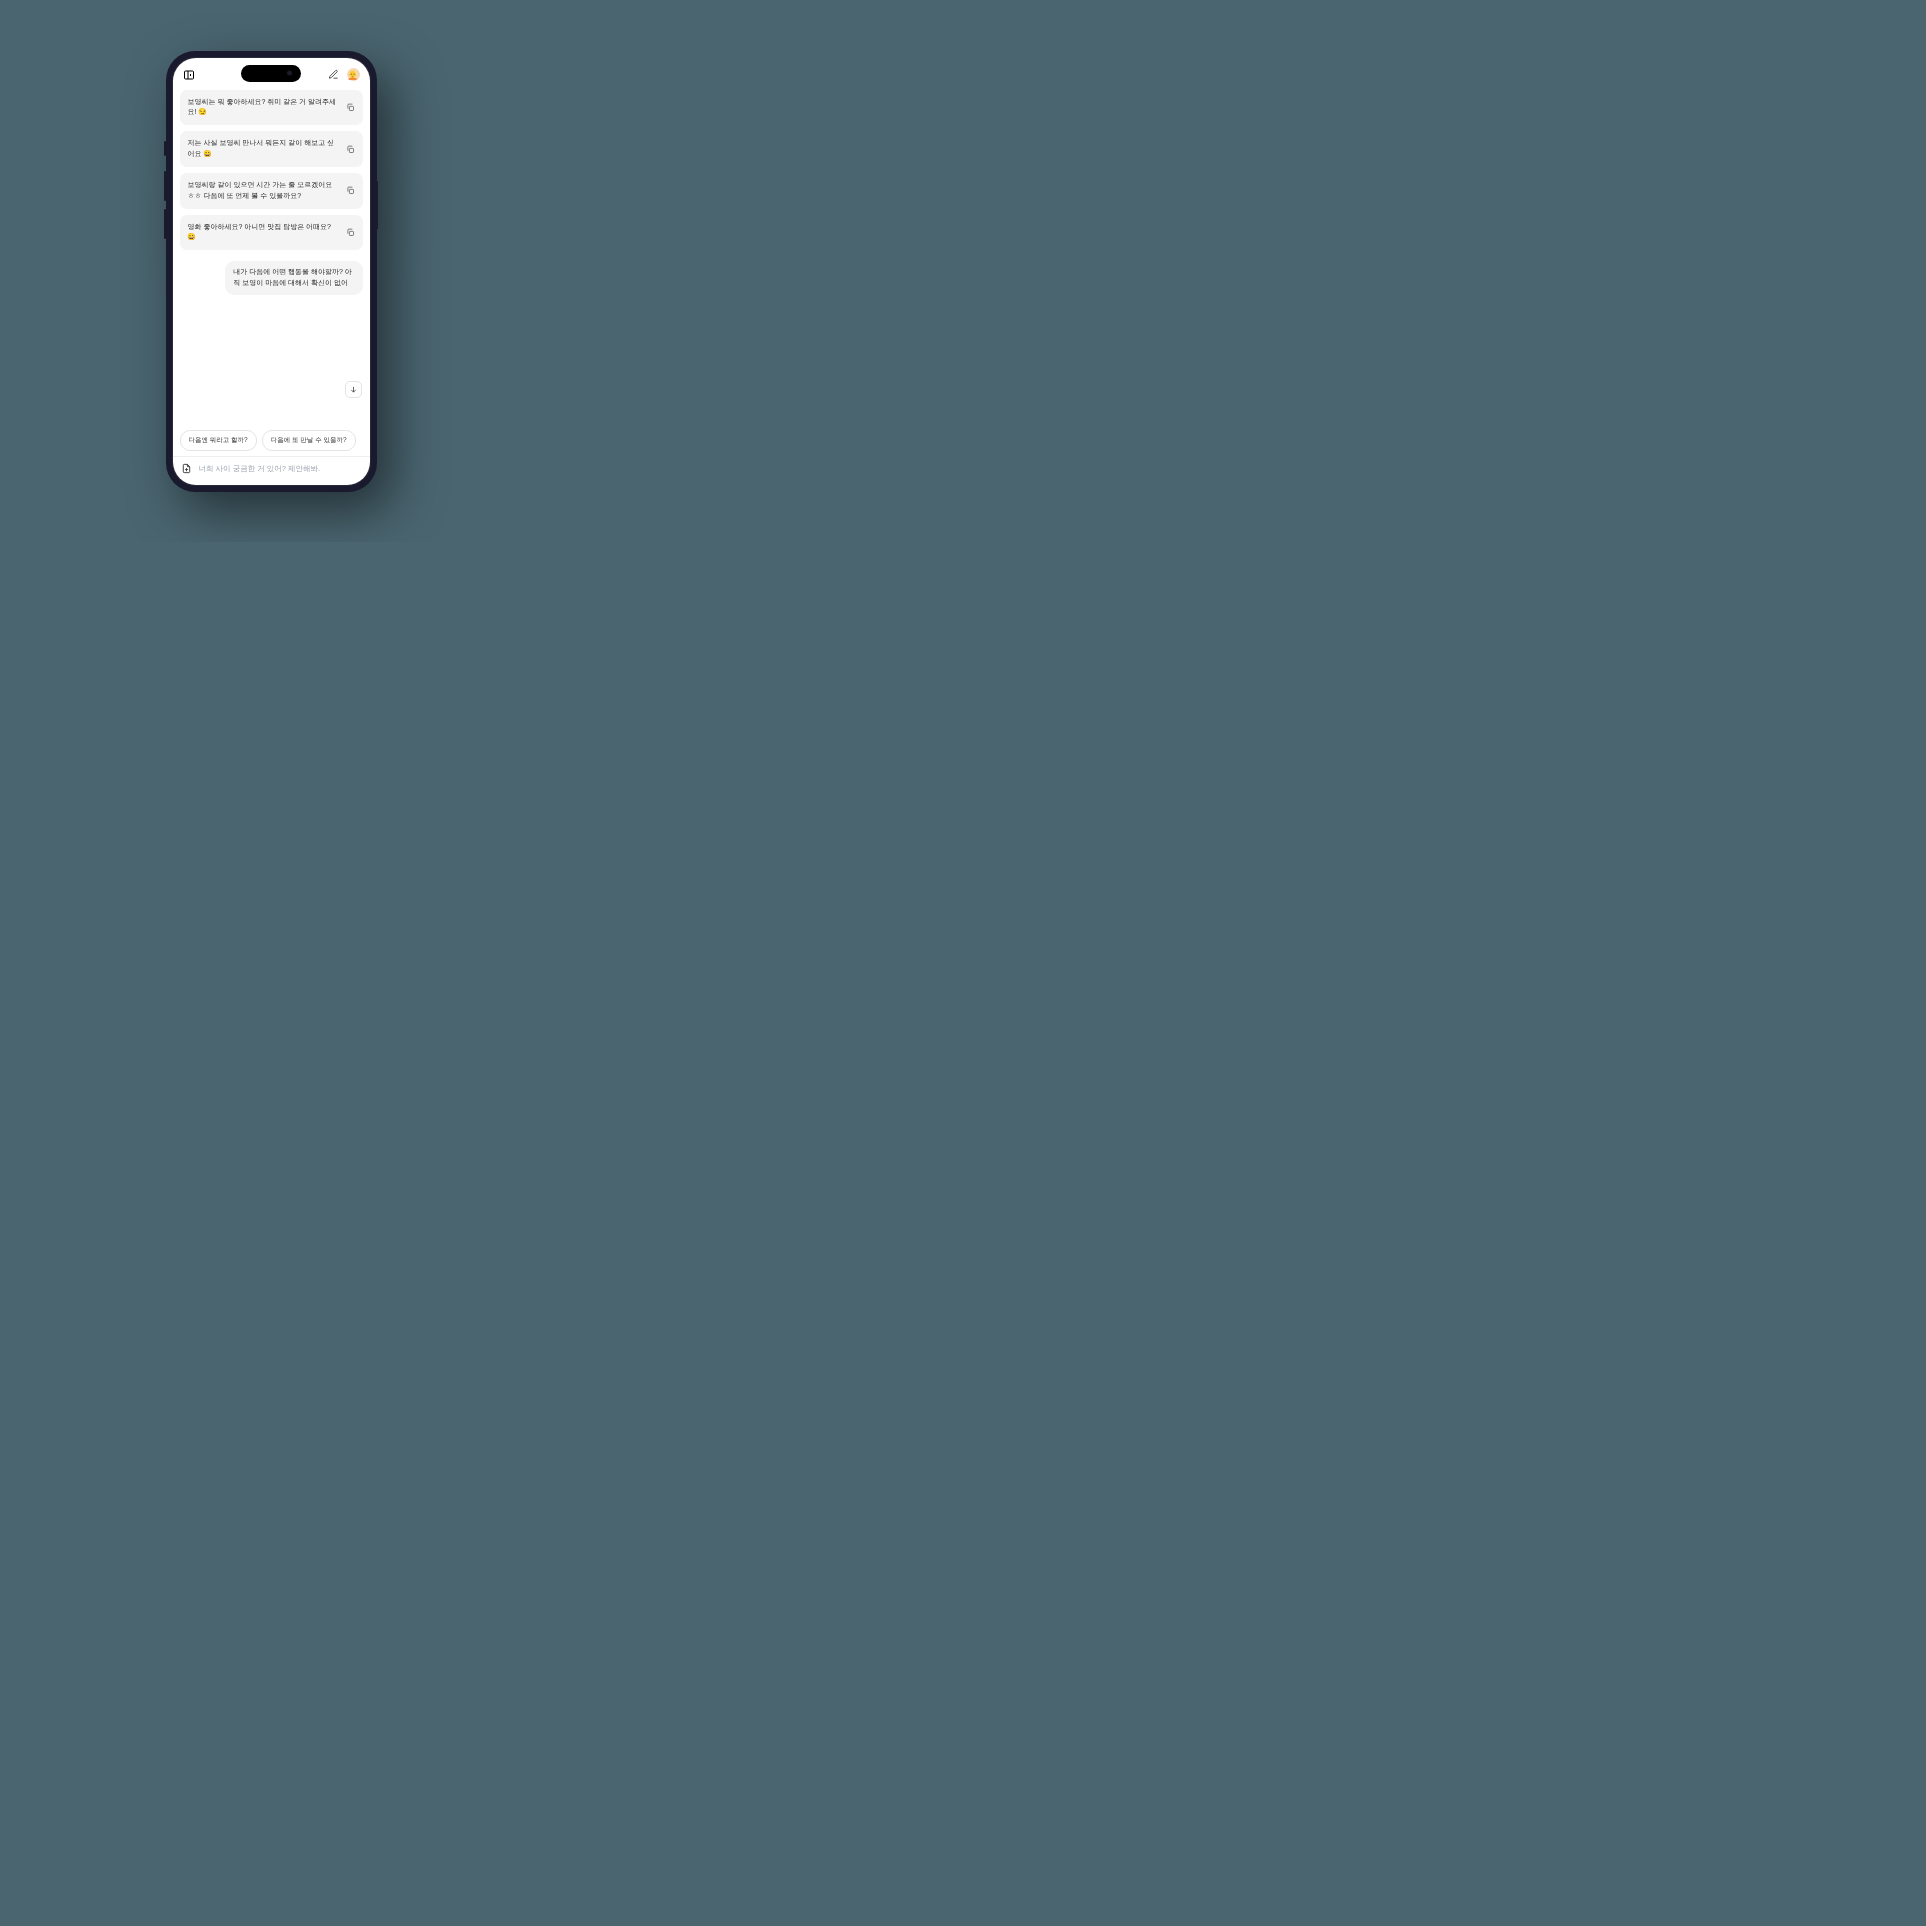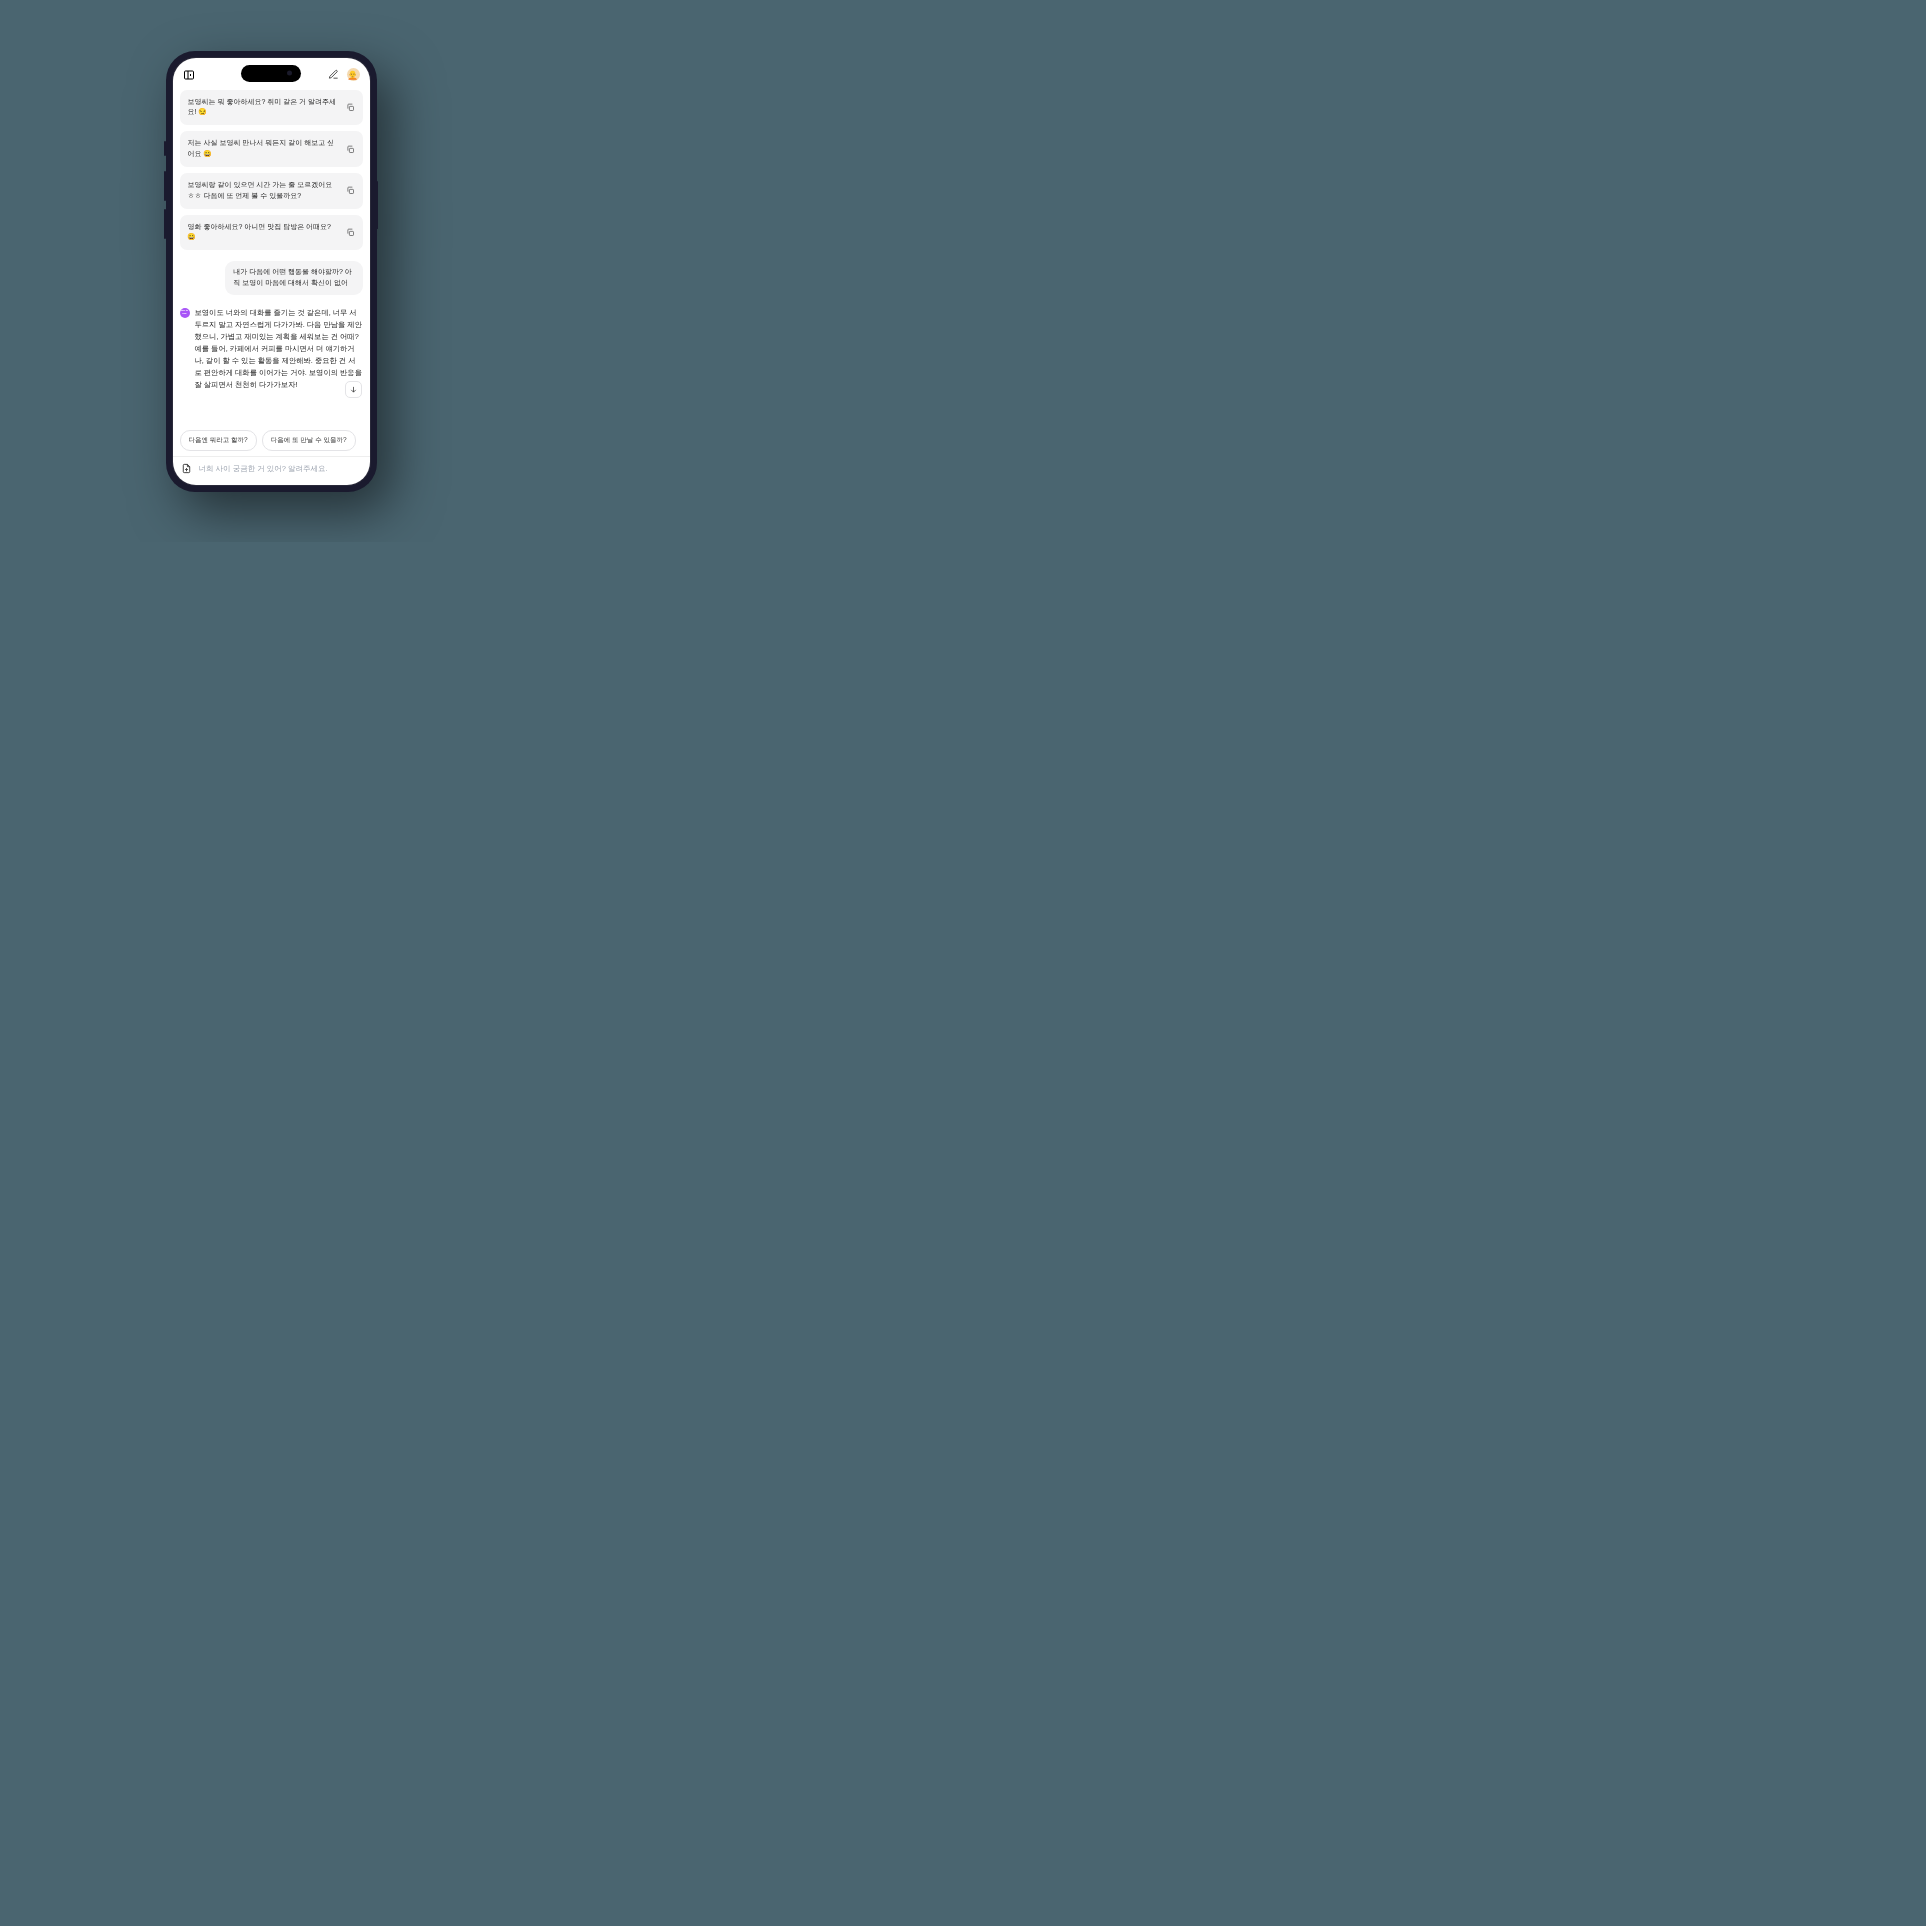--- a/index.html
+++ b/index.html
@@ -290,26 +290,20 @@
                 <rect x="9" y="9" width="11" height="11" rx="2"></rect>
                 <path d="M5 15V5a2 2 0 0 1 2-2h10"></path>
               </svg>
             </div>
           </div>
 
           <div class="user-msg-wrap">
             <div class="user-msg">내가 다음에 어떤 행동을 해야할까? 아직 보영이 마음에 대해서 확신이 없어</div>
           </div>
 
-          <div class="assistant-block">
-            <div class="assistant-avatar">
-              <span>Sth to Say</span>
-            </div>
-            <div class="assistant-text">보영이도 너와의 대화를 즐기는 것 같은데, 너무 서두르지 말고 자연스럽게 다가가봐. 다음 만남을 제안했으니, 가볍고 재미있는 계획을 세워보는 건 어때? 예를 들어, 카페에서 커피를 마시면서 더 얘기하거나, 같이 할 수 있는 활동을 제안해봐. 중요한 건 서로 편안하게 대화를 이어가는 거야. 보영이의 반응을 잘 살피면서 천천히 다가가보자!</div>
-          </div>
 
           <div class="scroll-down-btn">
             <svg width="9" height="9" viewBox="0 0 24 24" fill="none" stroke="#333" stroke-width="2">
               <line x1="12" y1="5" x2="12" y2="19"></line>
               <polyline points="6,13 12,19 18,13"></polyline>
             </svg>
           </div>
         </div>
 
         <div class="quick-replies">
@@ -319,20 +313,20 @@
 
         <div class="input-bar">
           <div class="attach-btn">
             <svg width="11" height="11" viewBox="0 0 24 24" fill="none" stroke="#333" stroke-width="2">
               <path d="M14 3H7a2 2 0 0 0-2 2v14a2 2 0 0 0 2 2h10a2 2 0 0 0 2-2V8z"></path>
               <polyline points="14 3 14 8 19 8"></polyline>
               <line x1="12" y1="18" x2="12" y2="12"></line>
               <polyline points="9 15 12 12 15 15"></polyline>
             </svg>
           </div>
-          <div class="input-placeholder">너희 사이 궁금한 거 있어? 알려주세요.</div>
+          <div class="input-placeholder">너희 사이 궁금한 거 있어? 제안해봐.</div>
         </div>
 
       </div>
     </div>
   </div>
 </div>
 
 
 </body></html>

